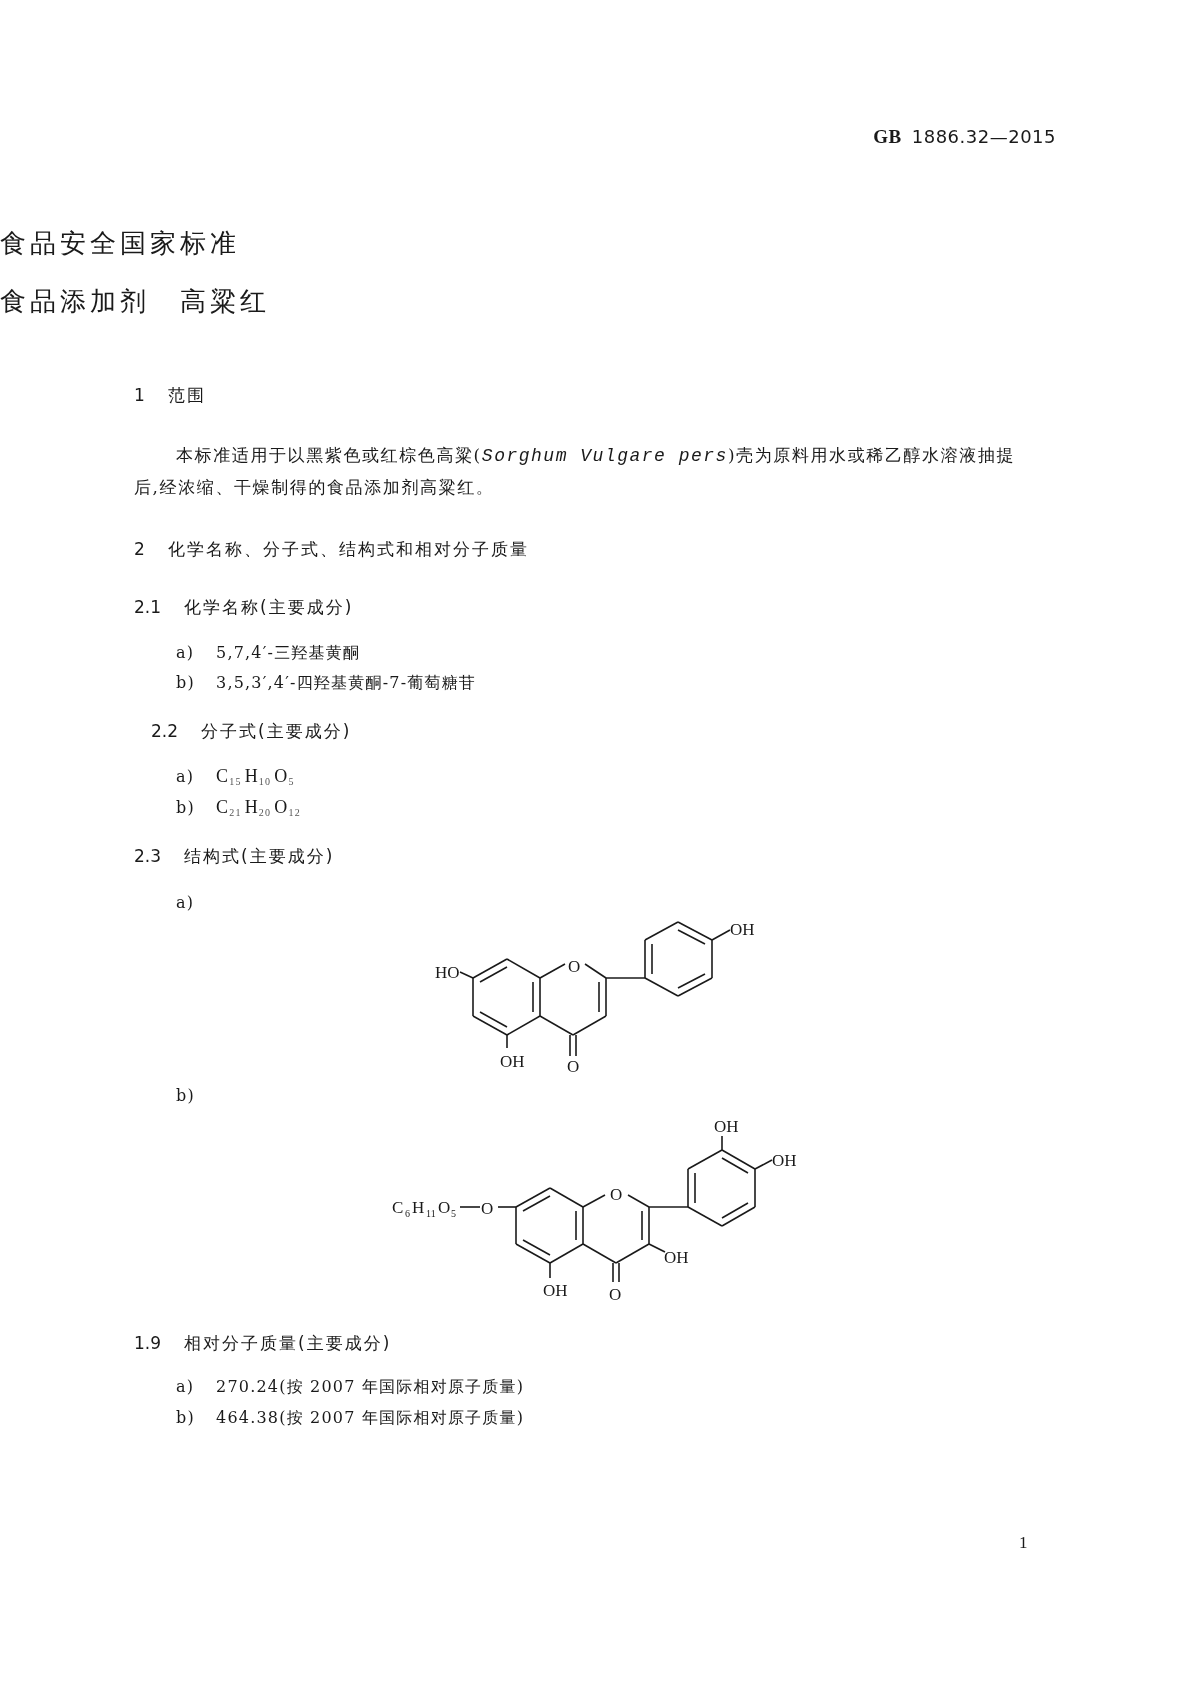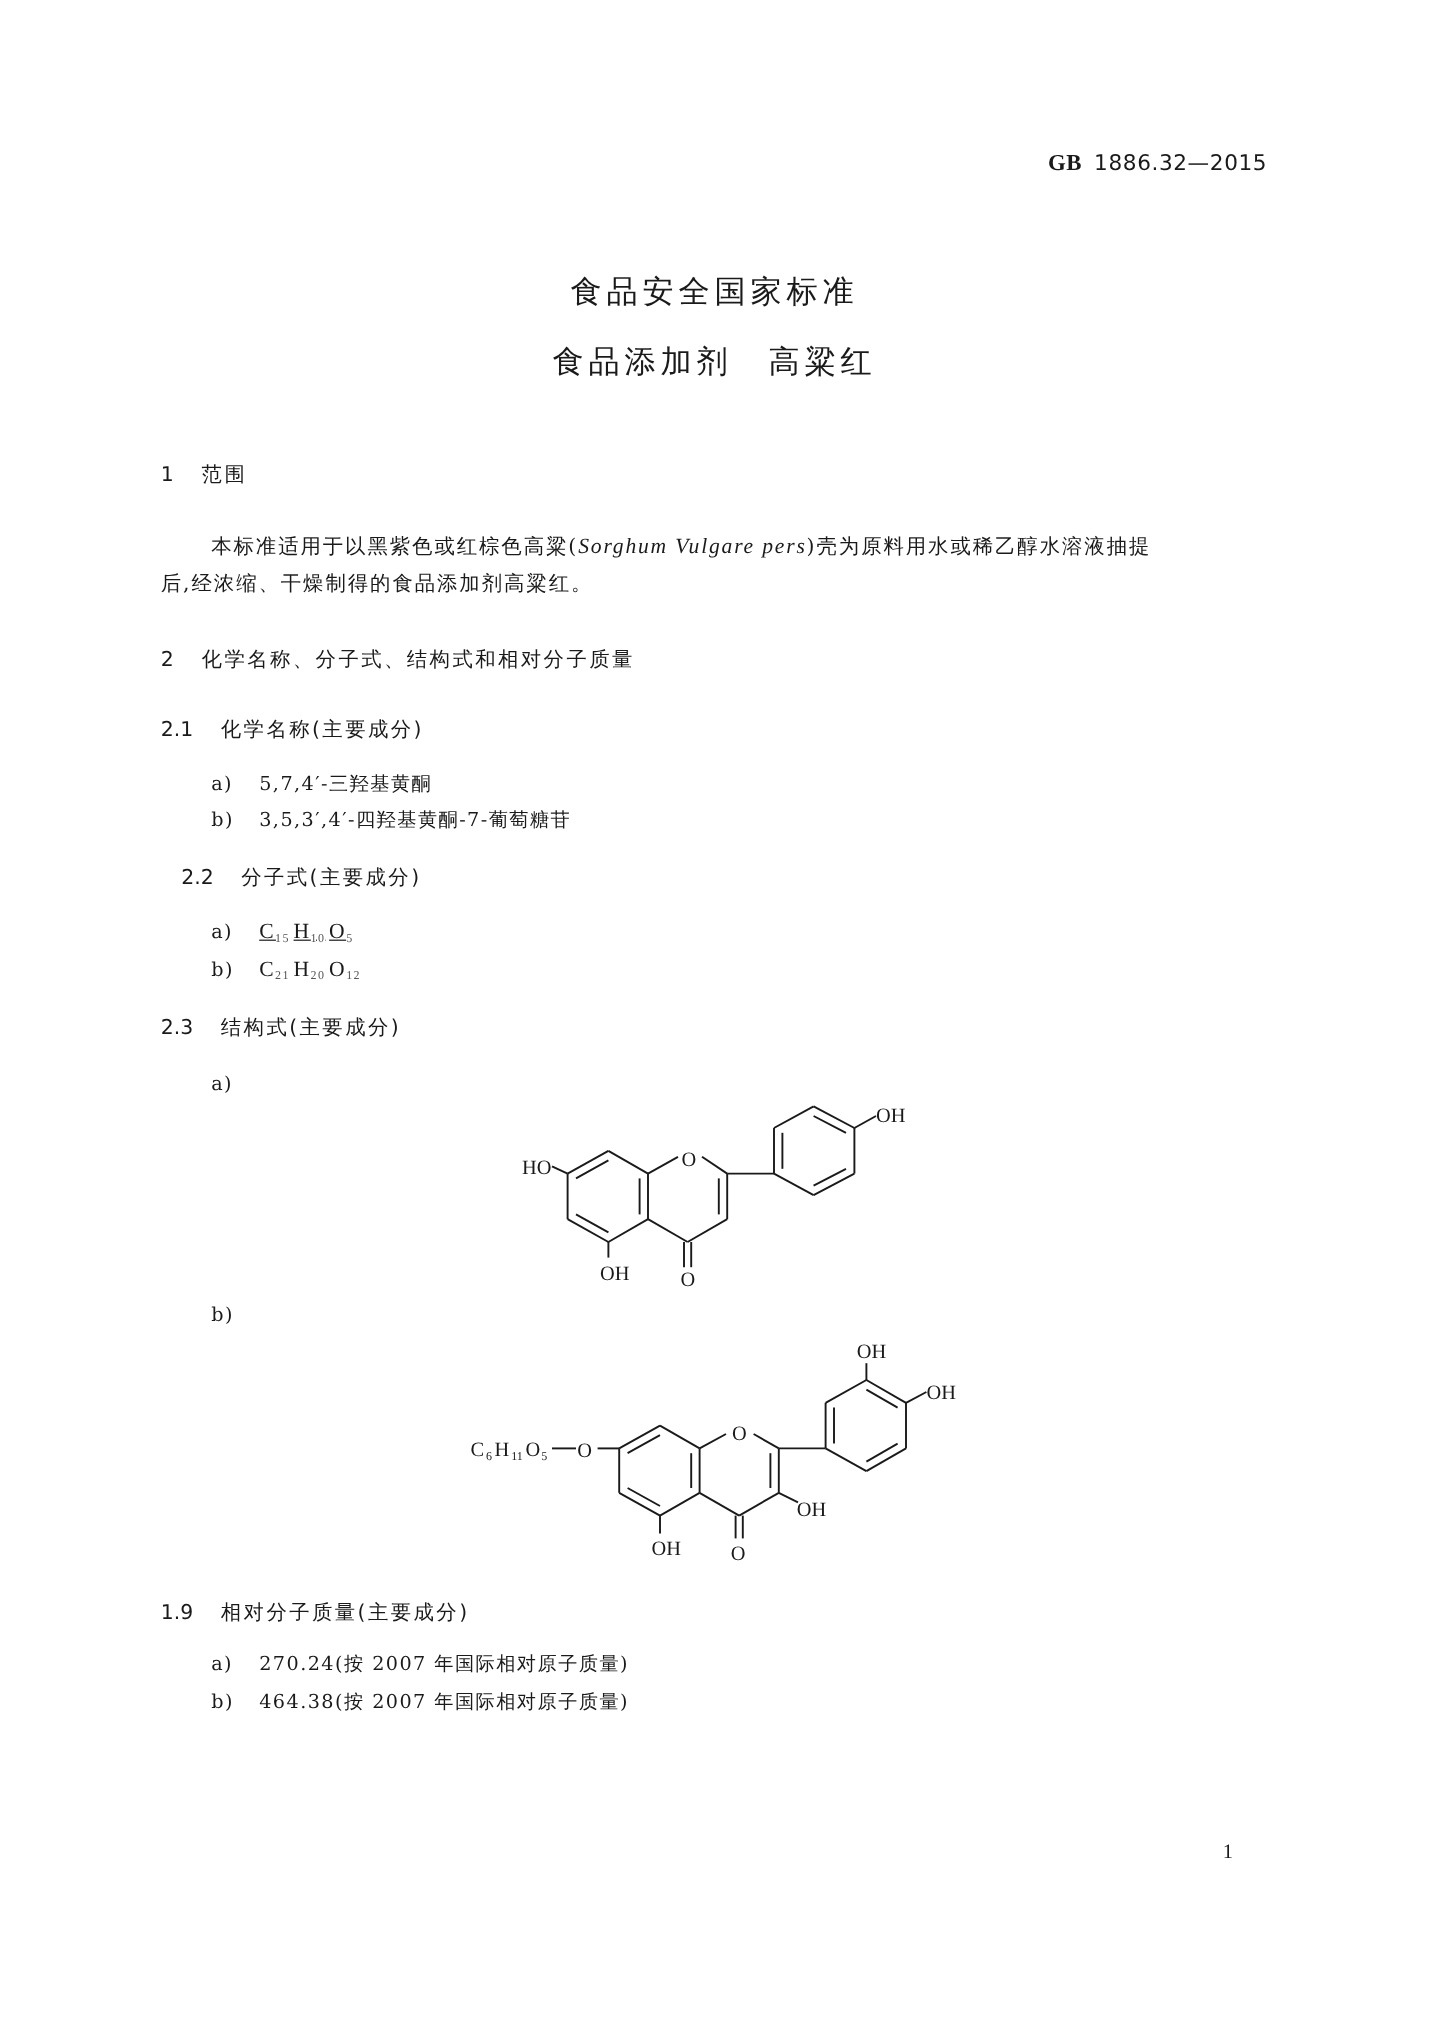--- a/index.html
+++ b/index.html
@@ -1,26 +1,26 @@
 <!DOCTYPE html>
 <html><head>
 <meta charset="utf-8">
 <style>
   html, body { margin: 0; padding: 0; background: #ffffff; }
   body { width: 1191px; height: 1684px; position: relative; overflow: hidden; color: #1a1a1a;
          font-family: "DejaVu Serif", serif; }
   .abs { position: absolute; white-space: nowrap; }
   .header-code { right: 135px; top: 126px; font-family: "DejaVu Sans", sans-serif; font-size: 18px; letter-spacing: 0.5px; }
   .header-code b { font-family: "Liberation Serif", serif; font-weight: bold; font-size: 19px; margin-right: 10px; }
-  .title { left: 0; width: 1191px; text-align: center; font-family: "DejaVu Sans", sans-serif; font-size: 26px; letter-spacing: 4px; }
+  .title { left: 0; width: 1191px; font-family: "DejaVu Sans", sans-serif; font-size: 26px; letter-spacing: 4px; }
   .h1 { font-family: "DejaVu Sans", sans-serif; font-size: 17px; letter-spacing: 2px; }
   .h1 .num { display: inline-block; width: 34px; letter-spacing: 0; }
   .h2 .num { display: inline-block; width: 50px; letter-spacing: 0; }
   .para { font-family: "DejaVu Serif", serif; font-size: 17px; letter-spacing: 1.6px; line-height: 32px; }
-  .para i { font-family: Liberation Serif, serif; font-style: italic; font-size: 18px; letter-spacing: 1.5px; }
+  .para i { font-family: Liberation Mono, monospace; font-style: italic; font-size: 18px; letter-spacing: 1.5px; }
   .item { font-family: "DejaVu Serif", serif; font-size: 16px; letter-spacing: 1.2px; }
   .item .lbl { display: inline-block; width: 40px; }
   .formula { font-family: "Liberation Serif", serif; font-size: 18px; }
   .formula sub { font-size: 10px; color: #555; vertical-align: -3px; margin-right: 3px; }
   .pagenum { font-family: "Liberation Serif", serif; font-size: 17px; }
   svg text { font-family: "Liberation Serif", serif; font-size: 17px; fill: #1a1a1a; }
   svg .sub { font-size: 10px; }
 </style>
 </head>
 <body>
@@ -50,21 +50,21 @@
 <div class="abs item" style="left:176px; top:643px;">
   <span class="lbl">a)</span><span>5,7,4′-三羟基黄酮</span>
 </div>
 <div class="abs item" style="left:176px; top:673px;">
   <span class="lbl">b)</span><span>3,5,3′,4′-四羟基黄酮-7-葡萄糖苷</span>
 </div>
 
 <div class="abs h1 h2" style="left:134px; top:720px;margin-left:17px;">
   <span class="num">2.2</span><span>分子式(主要成分)</span>
 </div>
-<div class="abs item" style="left:176px; top:766px;text-decoration:underline;">
+<div class="abs item" style="left:176px; top:766px;">
   <span class="lbl">a)</span><span class="formula"><span>C</span><sub>15</sub><span>H</span><sub>10</sub><span>O</span><sub>5</sub></span>
 </div>
 <div class="abs item" style="left:176px; top:797px;">
   <span class="lbl">b)</span><span class="formula"><span>C</span><sub>21</sub><span>H</span><sub>20</sub><span>O</span><sub>12</sub></span>
 </div>
 
 <div class="abs h1 h2" style="left:134px; top:845px;">
   <span class="num">2.3</span><span>结构式(主要成分)</span>
 </div>
 <div class="abs item" style="left:176px; top:893px;">a)</div>

